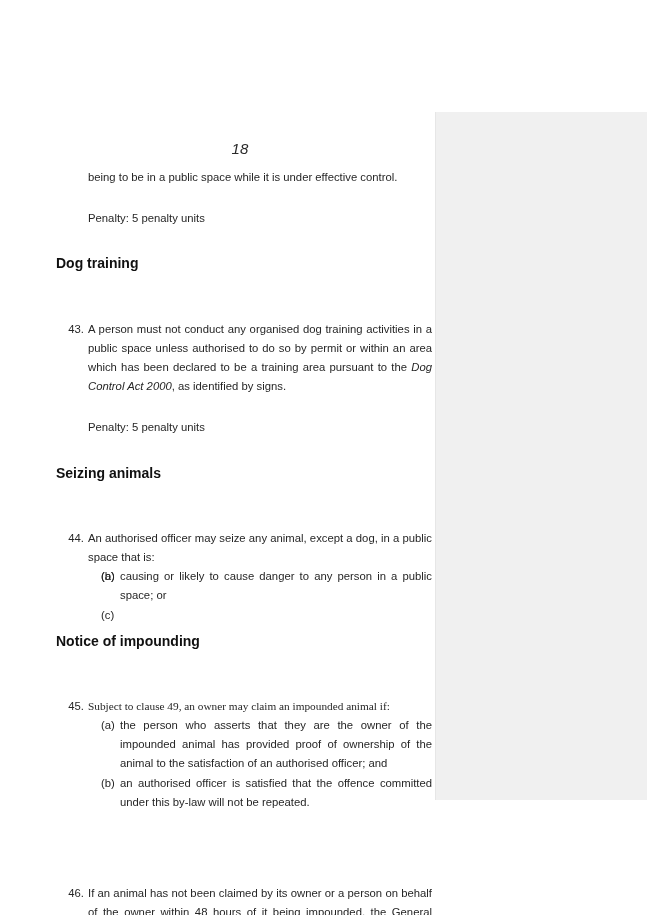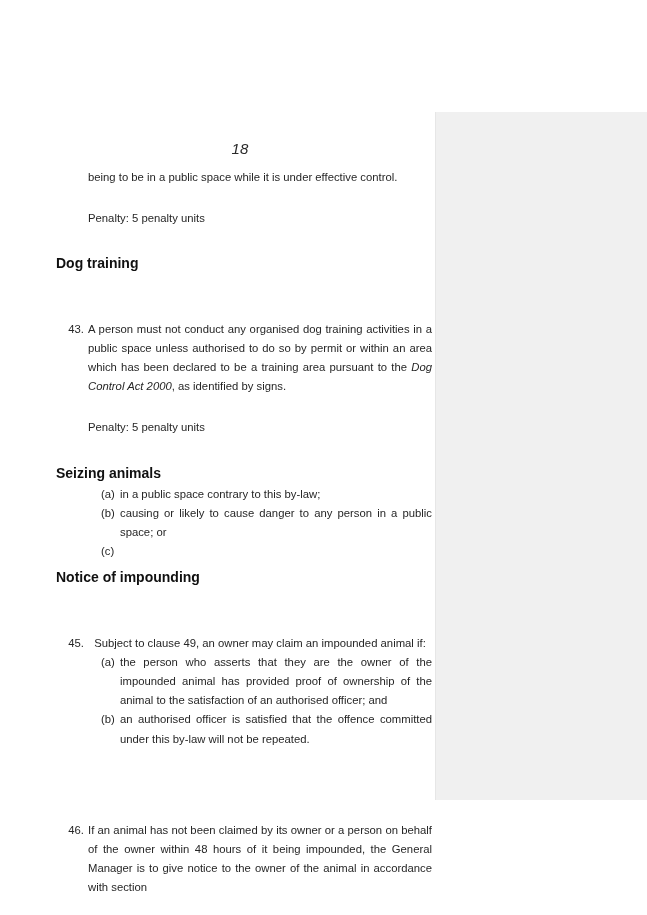--- a/index.html
+++ b/index.html
@@ -100,21 +100,22 @@
     text-align: right;
   }
   .clause > .body {
     display: block;
     text-align: justify;
     text-justify: inter-word;
     margin-top: 46px;
   }
   
   .clause > .body.nojust {
-    text-align: center;
+    text-align: left;
+    font-family: Liberation Serif, serif;
   }
 
   
   .subitem {
     position: relative;
     margin: 0;
     padding-left: 64px;
   }
   .subitem > .letter {
     position: absolute;
@@ -165,23 +166,26 @@
       </div>
 
       <div class="gap-md"></div>
 
       <p class="plain">Penalty: 5 penalty units</p>
 
       <div class="gap-lg"></div>
 
       <h3 class="heading">Seizing animals</h3>
 
+      <div class="clause">
+        <span class="num">44.</span>
+        <span class="body">An authorised officer may seize any animal, except a dog, in a public space that is:</span>
+      </div>
       <div class="subitem">
         <span class="letter">(a)</span>
-        <span class="body nojust">in a public space contrary to this by-law;</span>
       </div>
       <div class="subitem">
         <span class="letter">(b)</span>
         <span class="body">causing or likely to cause danger to any person in a public space; or</span>
       </div>
       <div class="subitem">
         <span class="letter">(c)</span>
       </div>
 
       <div class="gap-lg"></div>

